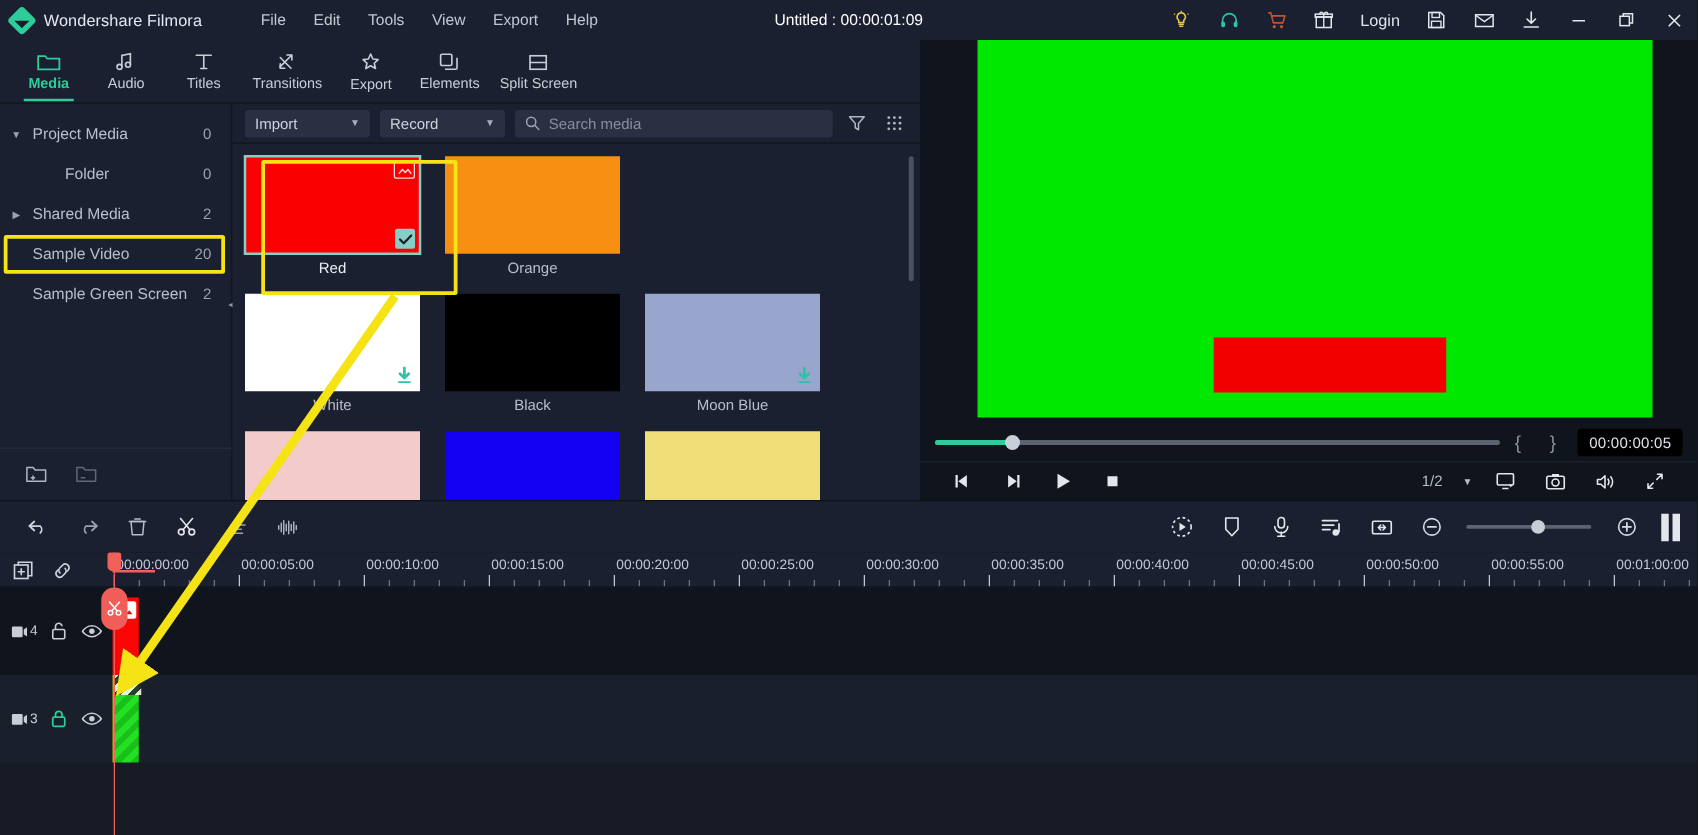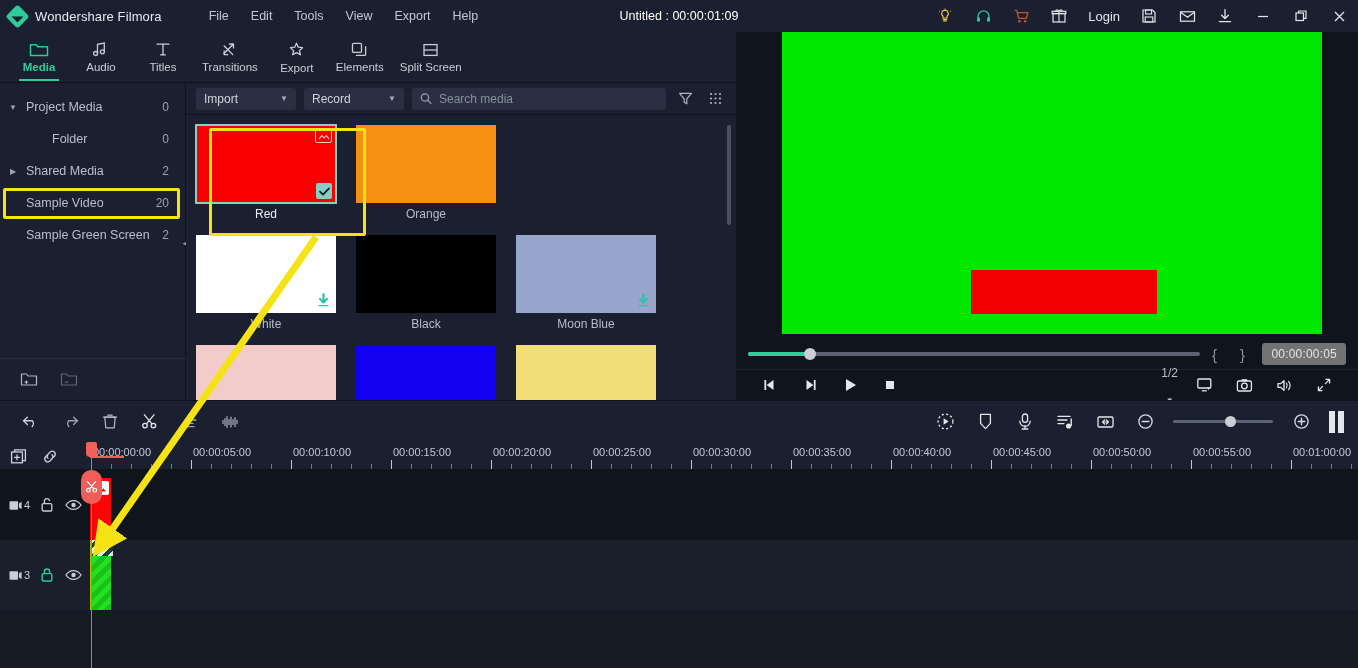--- a/index.html
+++ b/index.html
@@ -190,33 +190,33 @@
   .track-line {
     position: relative; flex: 1; height: 4px; background: #5b6372; border-radius: 2px;
   }
   .track-fill { position: absolute; left:0; top:0; height: 4px; width: 60px; background: #2ecc9a; border-radius:2px; }
   .track-knob {
     position: absolute; left: 56px; top: -4px; width: 12px; height: 12px;
     background: #c9ced7; border-radius: 50%;
   }
   .brace { width: 28px; text-align: center; font-size: 15px; color: #8b93a1; cursor: default;}
   .tc-badge {
-    margin-left: 6px; background: #737373; border-radius: 3px;
+    margin-left: 6px; background: #000000; border-radius: 3px;
     font-size: 12px; color: #e1e4ea; padding: 4px 9px; letter-spacing: .2px;
   }
   .transport {
     position: absolute; left: 0; top: 337px; width: 622px; height: 31px;
     display: flex; align-items: center; padding: 0 14px;
     border-top: 1px solid #1d2330;
   }
   .tp-btn { width: 40px; height: 31px; display:flex; align-items:center; justify-content:center; cursor: default;}
   .spacer { flex: 1; }
   .ratio-dd {
     display: flex; align-items: center; gap: 16px; font-size: 12px; color: #b8bec9;
-    padding: 0 6px; cursor: default; flex-direction: column;
+    padding: 0 6px; cursor: default;
   }
 
   
   .tl-toolbar {
     position: absolute; left: 0; top: 400px; width: 1358px; height: 42px;
     background: #1b2030; border-top: 1px solid #0d1119;
     display: flex; align-items: center;
   }
   .tlt-icon { width: 40px; height: 42px; display:flex; align-items:center; justify-content:center; cursor: default;}
   .zoom-slider {

